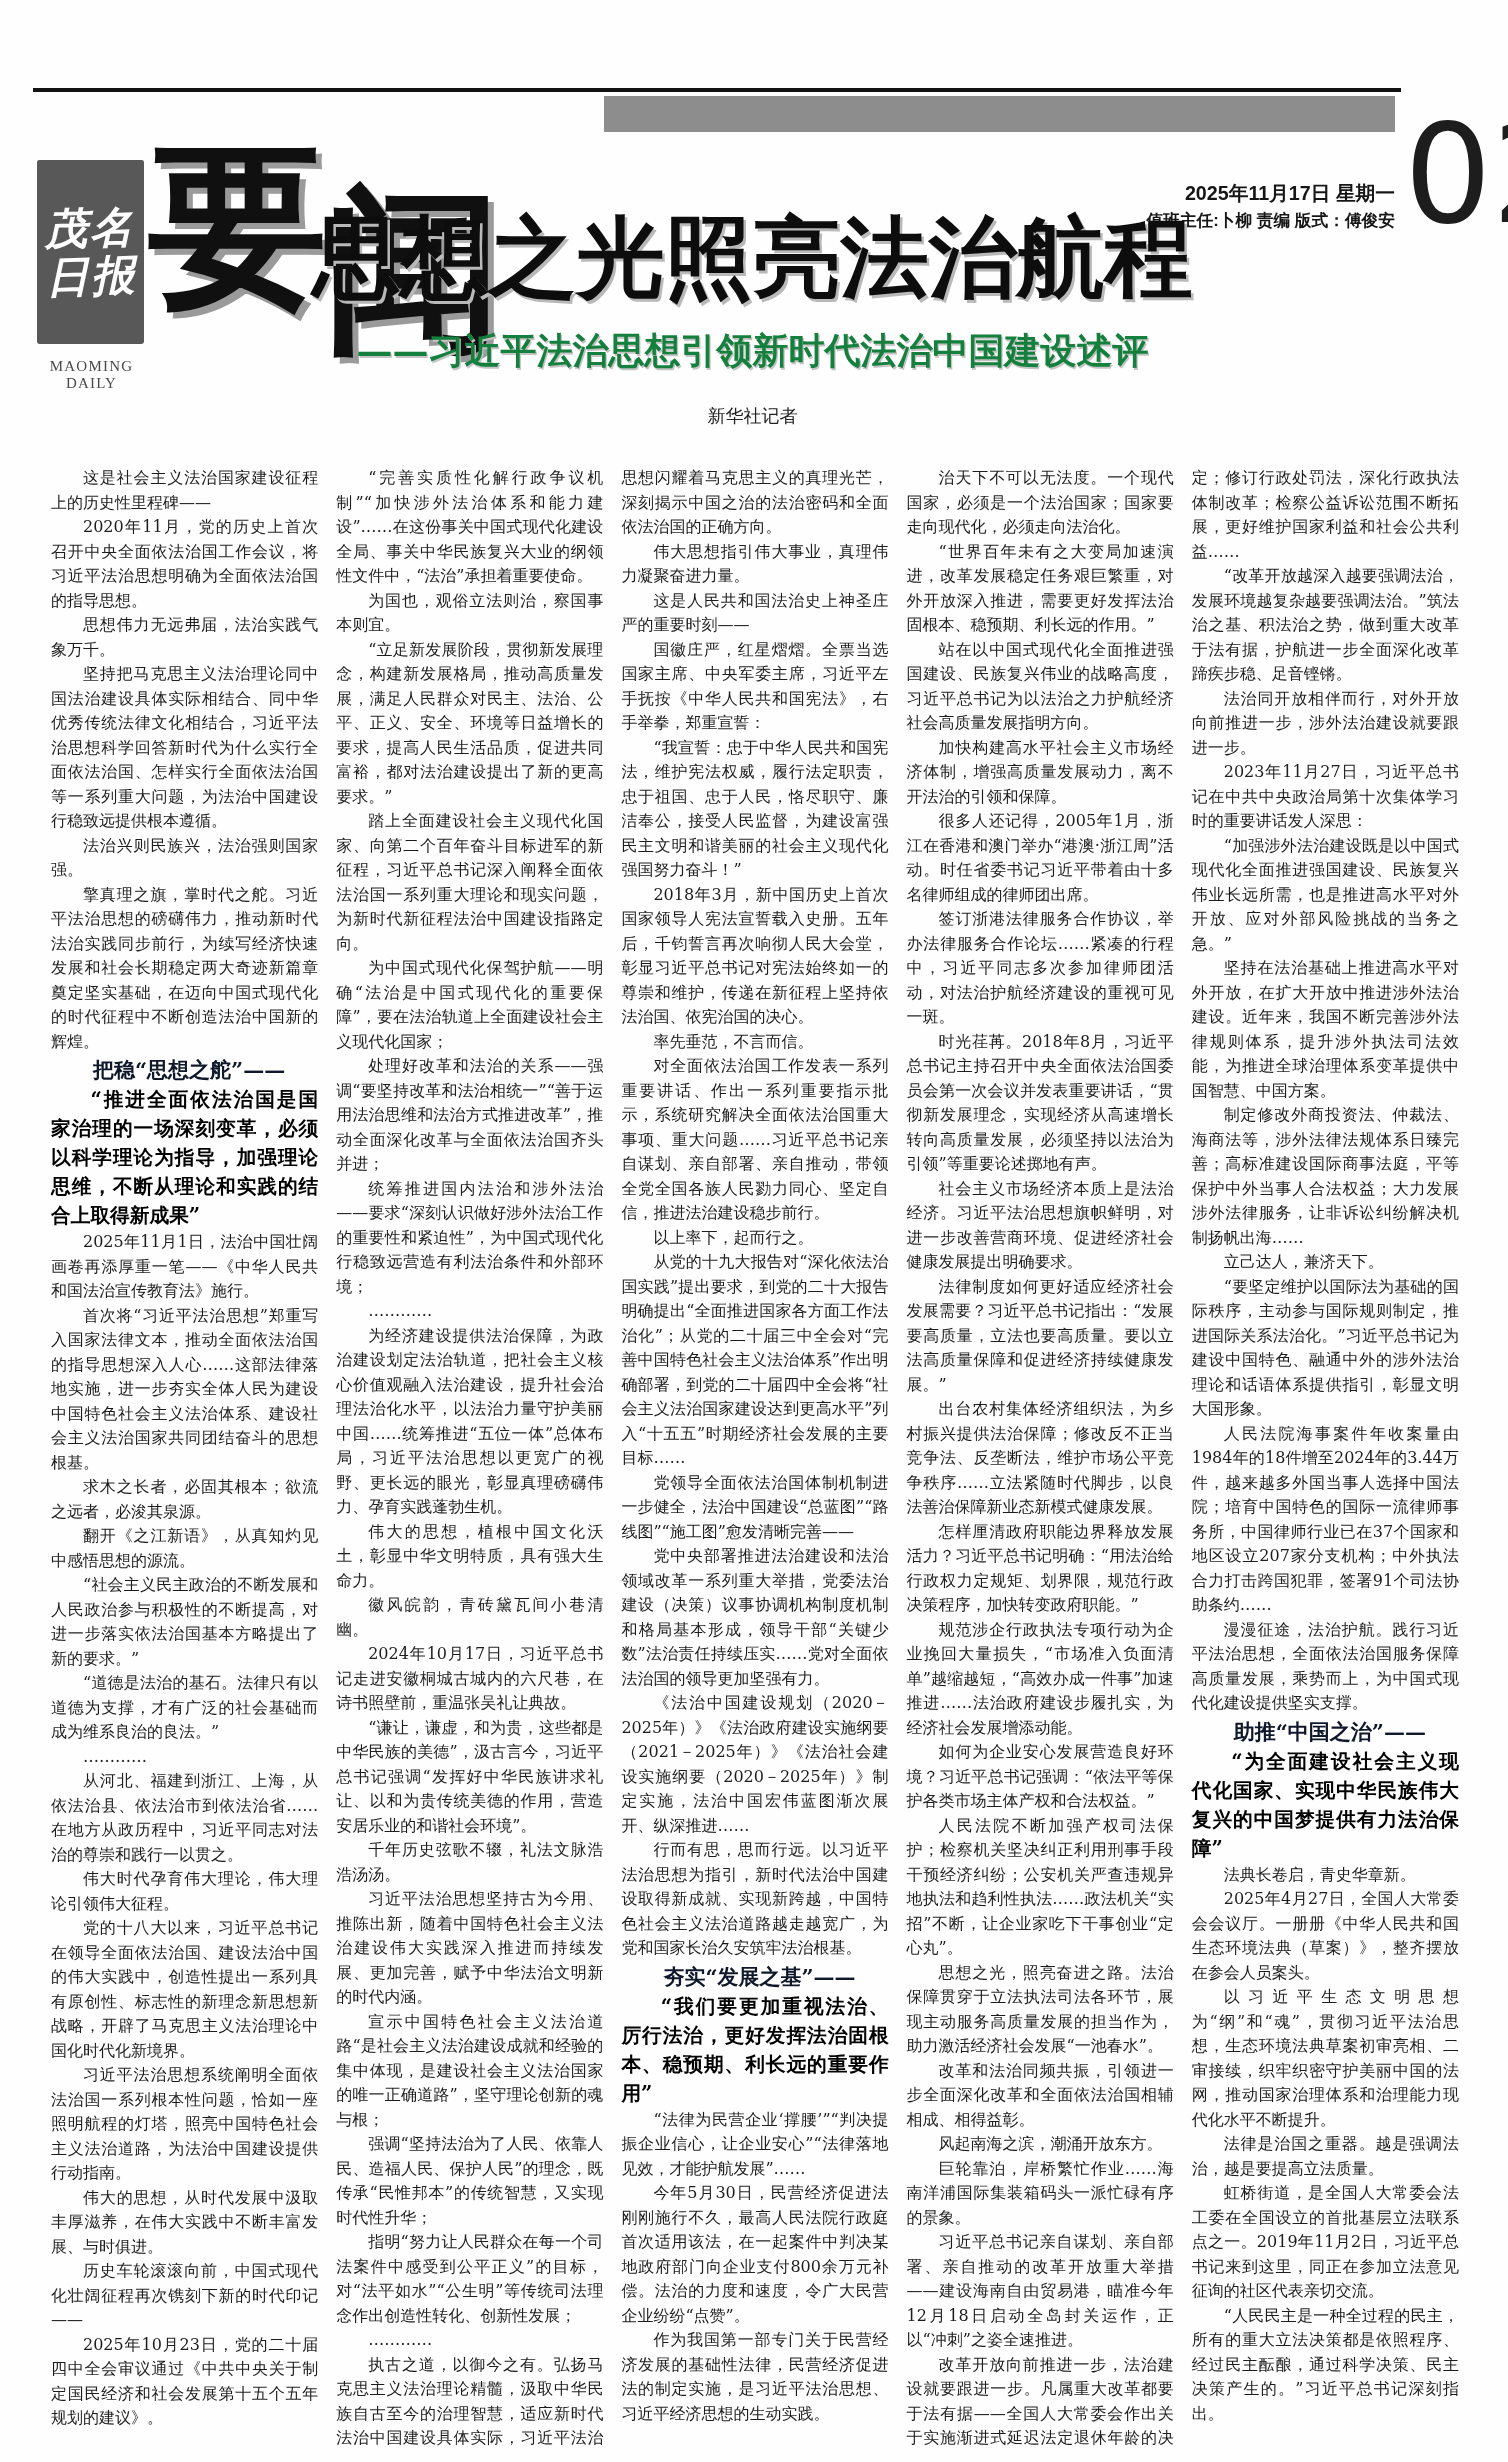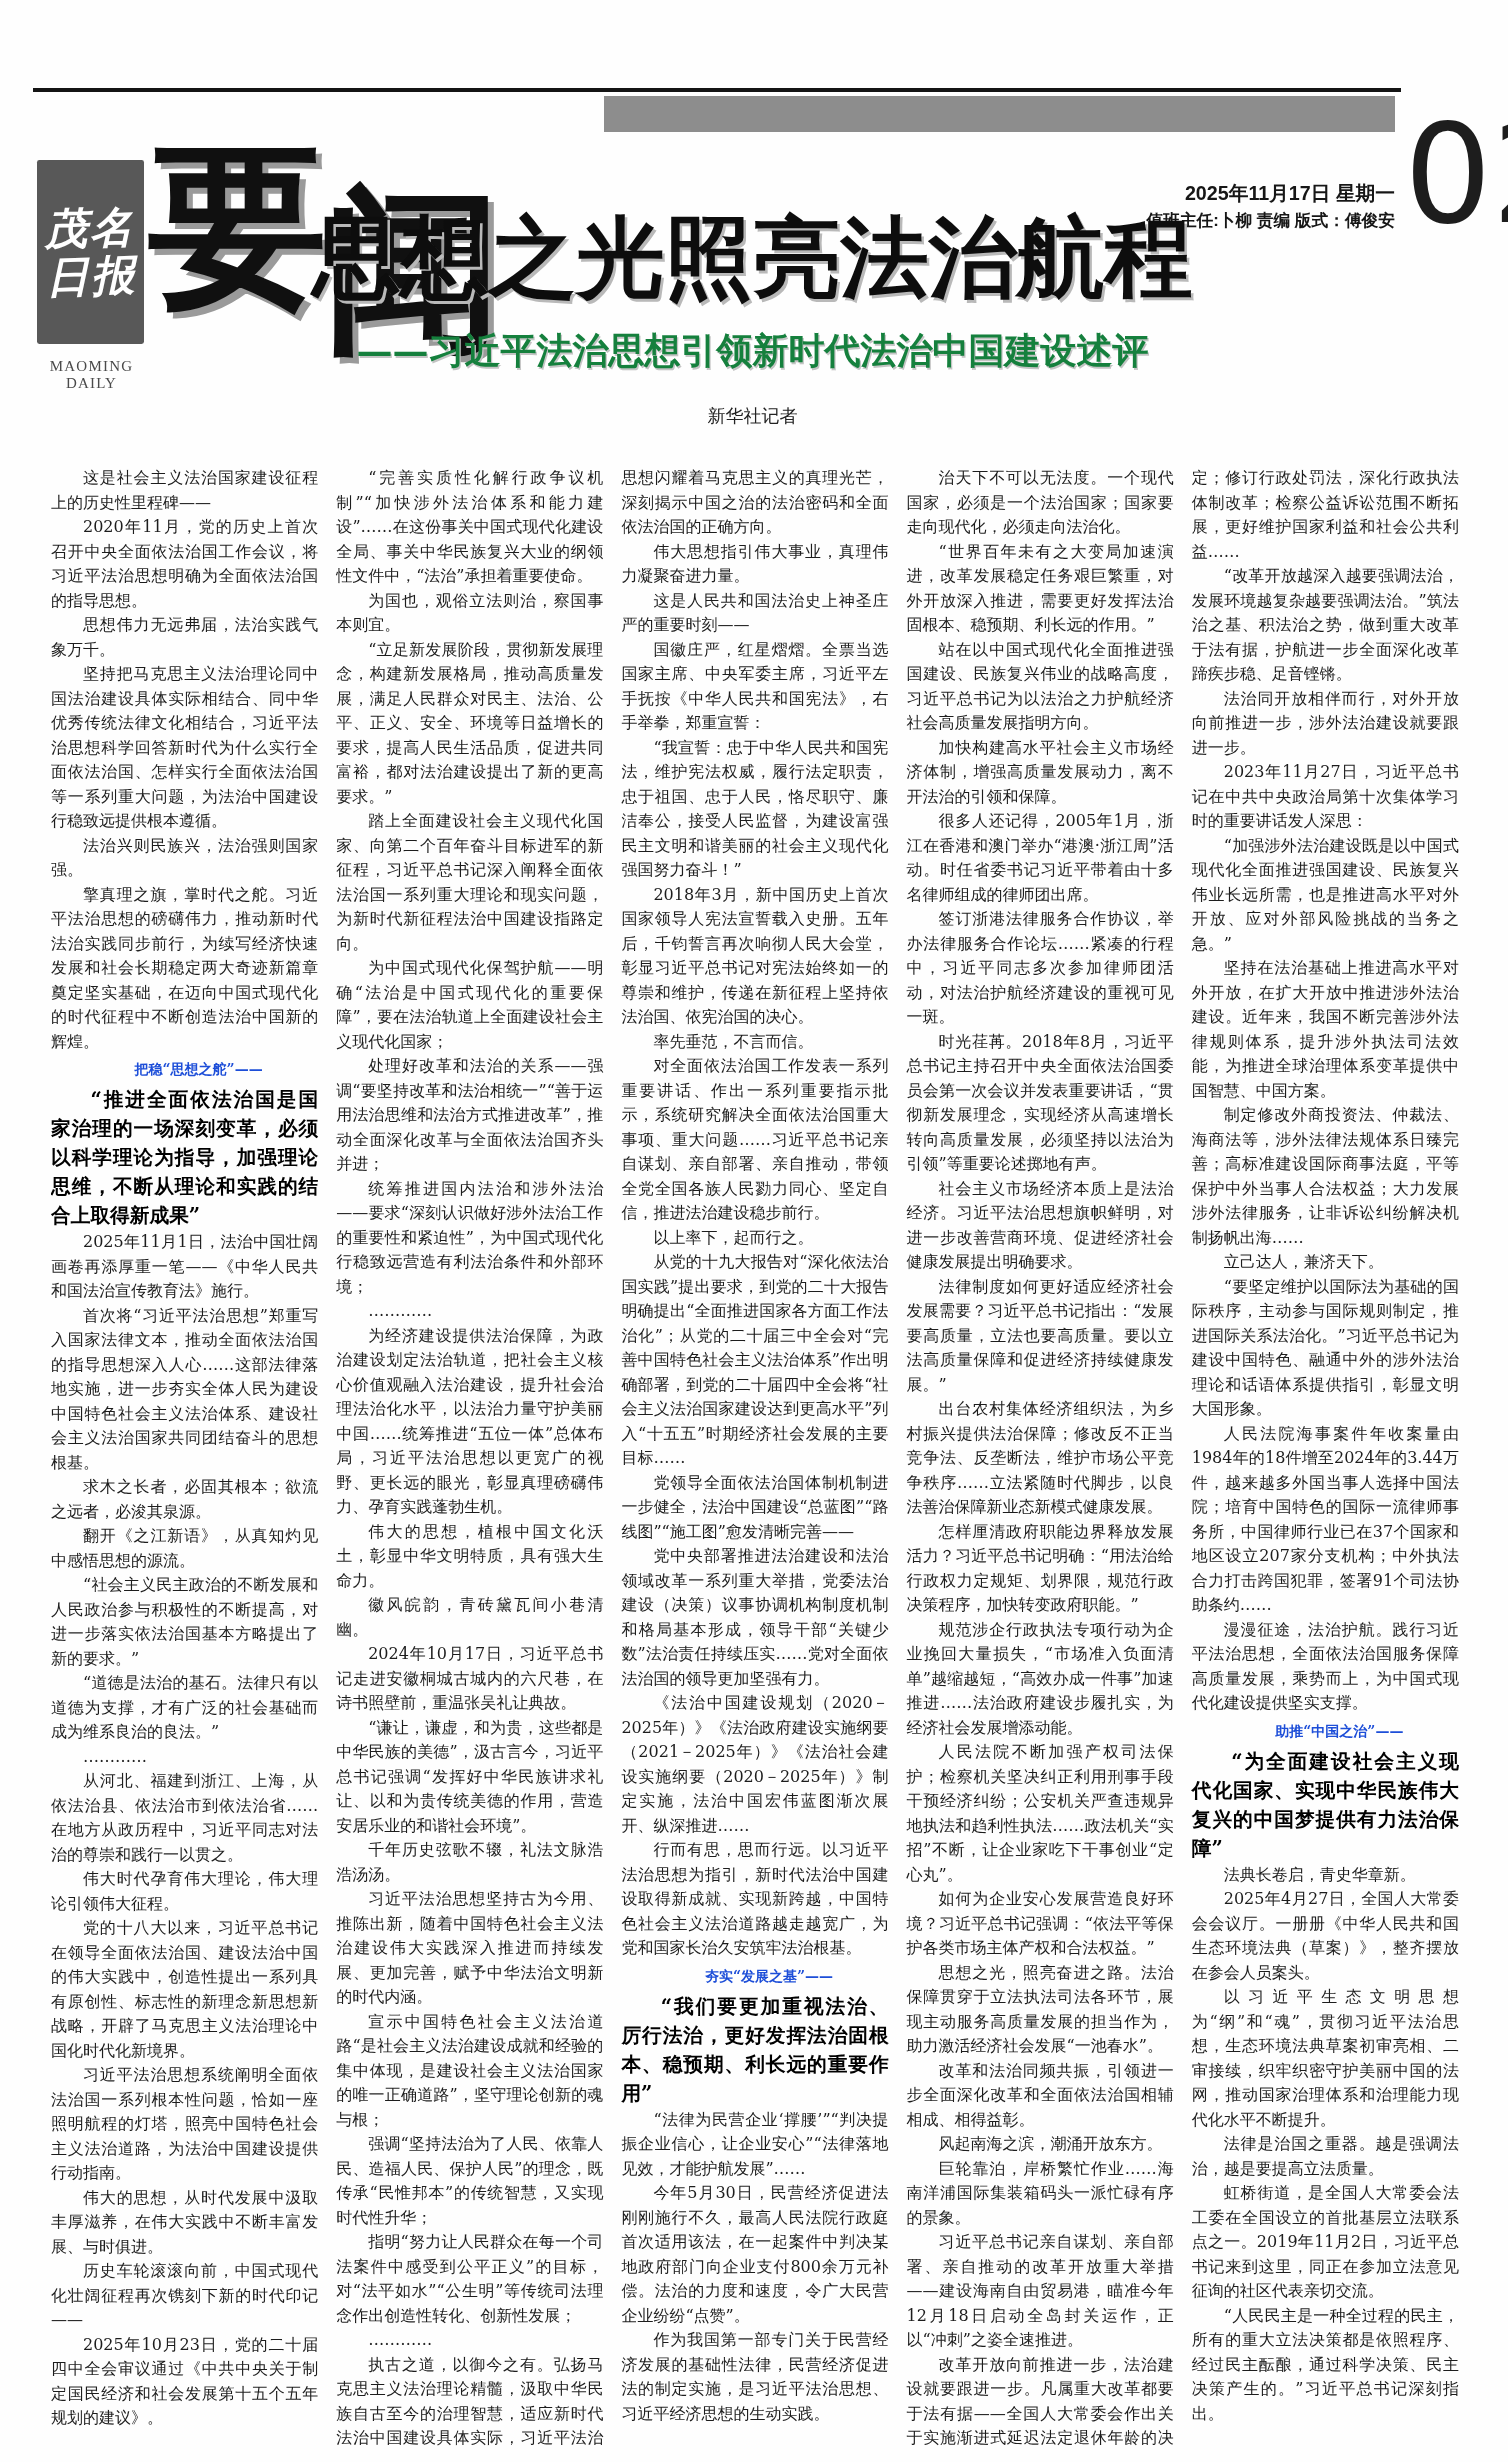--- a/index.html
+++ b/index.html
@@ -51,22 +51,22 @@
   }
   .byline{margin-top:32px;font-size:18px;color:#222;}
   
   .article-body{
     position:absolute;left:51px;top:466px;width:1408px;height:1996px;
     column-count:5;column-gap:18px;column-fill:auto;overflow:hidden;
     text-align:justify;font-size:16px;line-height:24.5px;color:#1d1d1d;
   }
   .article-body p{margin:0;text-indent:2em;}
   .sec-head-line{
-    text-indent:0;text-align:center;font-weight:bold;font-size:14px;line-height:31px;
-    margin-top:6px;color:#1d4ed8;
+    text-indent:0;text-align:left;font-weight:bold;font-size:21px;line-height:31px;
+    margin-top:6px;color:#0f172a;
   }
   .sec-head-quote{
     text-indent:0;font-weight:bold;font-size:19.7px;line-height:29px;margin-bottom:7.2px;color:#000;
   }
 </style>
 </head>
 <body>
 
 <div class="page">
 
@@ -161,22 +161,22 @@
       <p>站在以中国式现代化全面推进强国建设、民族复兴伟业的战略高度，习近平总书记为以法治之力护航经济社会高质量发展指明方向。</p>
       <p>加快构建高水平社会主义市场经济体制，增强高质量发展动力，离不开法治的引领和保障。</p>
       <p>很多人还记得，2005年1月，浙江在香港和澳门举办“港澳·浙江周”活动。时任省委书记习近平带着由十多名律师组成的律师团出席。</p>
       <p>签订浙港法律服务合作协议，举办法律服务合作论坛……紧凑的行程中，习近平同志多次参加律师团活动，对法治护航经济建设的重视可见一斑。</p>
       <p>时光荏苒。2018年8月，习近平总书记主持召开中央全面依法治国委员会第一次会议并发表重要讲话，“贯彻新发展理念，实现经济从高速增长转向高质量发展，必须坚持以法治为引领”等重要论述掷地有声。</p>
       <p>社会主义市场经济本质上是法治经济。习近平法治思想旗帜鲜明，对进一步改善营商环境、促进经济社会健康发展提出明确要求。</p>
       <p>法律制度如何更好适应经济社会发展需要？习近平总书记指出：“发展要高质量，立法也要高质量。要以立法高质量保障和促进经济持续健康发展。”</p>
       <p>出台农村集体经济组织法，为乡村振兴提供法治保障；修改反不正当竞争法、反垄断法，维护市场公平竞争秩序……立法紧随时代脚步，以良法善治保障新业态新模式健康发展。</p>
       <p>怎样厘清政府职能边界释放发展活力？习近平总书记明确：“用法治给行政权力定规矩、划界限，规范行政决策程序，加快转变政府职能。”</p>
       <p>规范涉企行政执法专项行动为企业挽回大量损失，“市场准入负面清单”越缩越短，“高效办成一件事”加速推进……法治政府建设步履扎实，为经济社会发展增添动能。</p>
+      <p>如何为企业安心发展营造良好环境？习近平总书记强调：“依法平等保护各类市场主体产权和合法权益。”</p>
       <p>人民法院不断加强产权司法保护；检察机关坚决纠正利用刑事手段干预经济纠纷；公安机关严查违规异地执法和趋利性执法……政法机关“实招”不断，让企业家吃下干事创业“定心丸”。</p>
-      <p>如何为企业安心发展营造良好环境？习近平总书记强调：“依法平等保护各类市场主体产权和合法权益。”</p>
       <p>思想之光，照亮奋进之路。法治保障贯穿于立法执法司法各环节，展现主动服务高质量发展的担当作为，助力激活经济社会发展“一池春水”。</p>
       <p>改革和法治同频共振，引领进一步全面深化改革和全面依法治国相辅相成、相得益彰。</p>
       <p>风起南海之滨，潮涌开放东方。</p>
       <p>巨轮靠泊，岸桥繁忙作业……海南洋浦国际集装箱码头一派忙碌有序的景象。</p>
       <p>习近平总书记亲自谋划、亲自部署、亲自推动的改革开放重大举措——建设海南自由贸易港，瞄准今年12月18日启动全岛封关运作，正以“冲刺”之姿全速推进。</p>
       <p>改革开放向前推进一步，法治建设就要跟进一步。凡属重大改革都要于法有据——全国人大常委会作出关于实施渐进式延迟法定退休年龄的决定；修订行政处罚法，深化行政执法体制改革；检察公益诉讼范围不断拓展，更好维护国家利益和社会公共利益……</p>
       <p>“改革开放越深入越要强调法治，发展环境越复杂越要强调法治。”筑法治之基、积法治之势，做到重大改革于法有据，护航进一步全面深化改革蹄疾步稳、足音铿锵。</p>
       <p>法治同开放相伴而行，对外开放向前推进一步，涉外法治建设就要跟进一步。</p>
       <p>2023年11月27日，习近平总书记在中共中央政治局第十次集体学习时的重要讲话发人深思：</p>
       <p>“加强涉外法治建设既是以中国式现代化全面推进强国建设、民族复兴伟业长远所需，也是推进高水平对外开放、应对外部风险挑战的当务之急。”</p>

